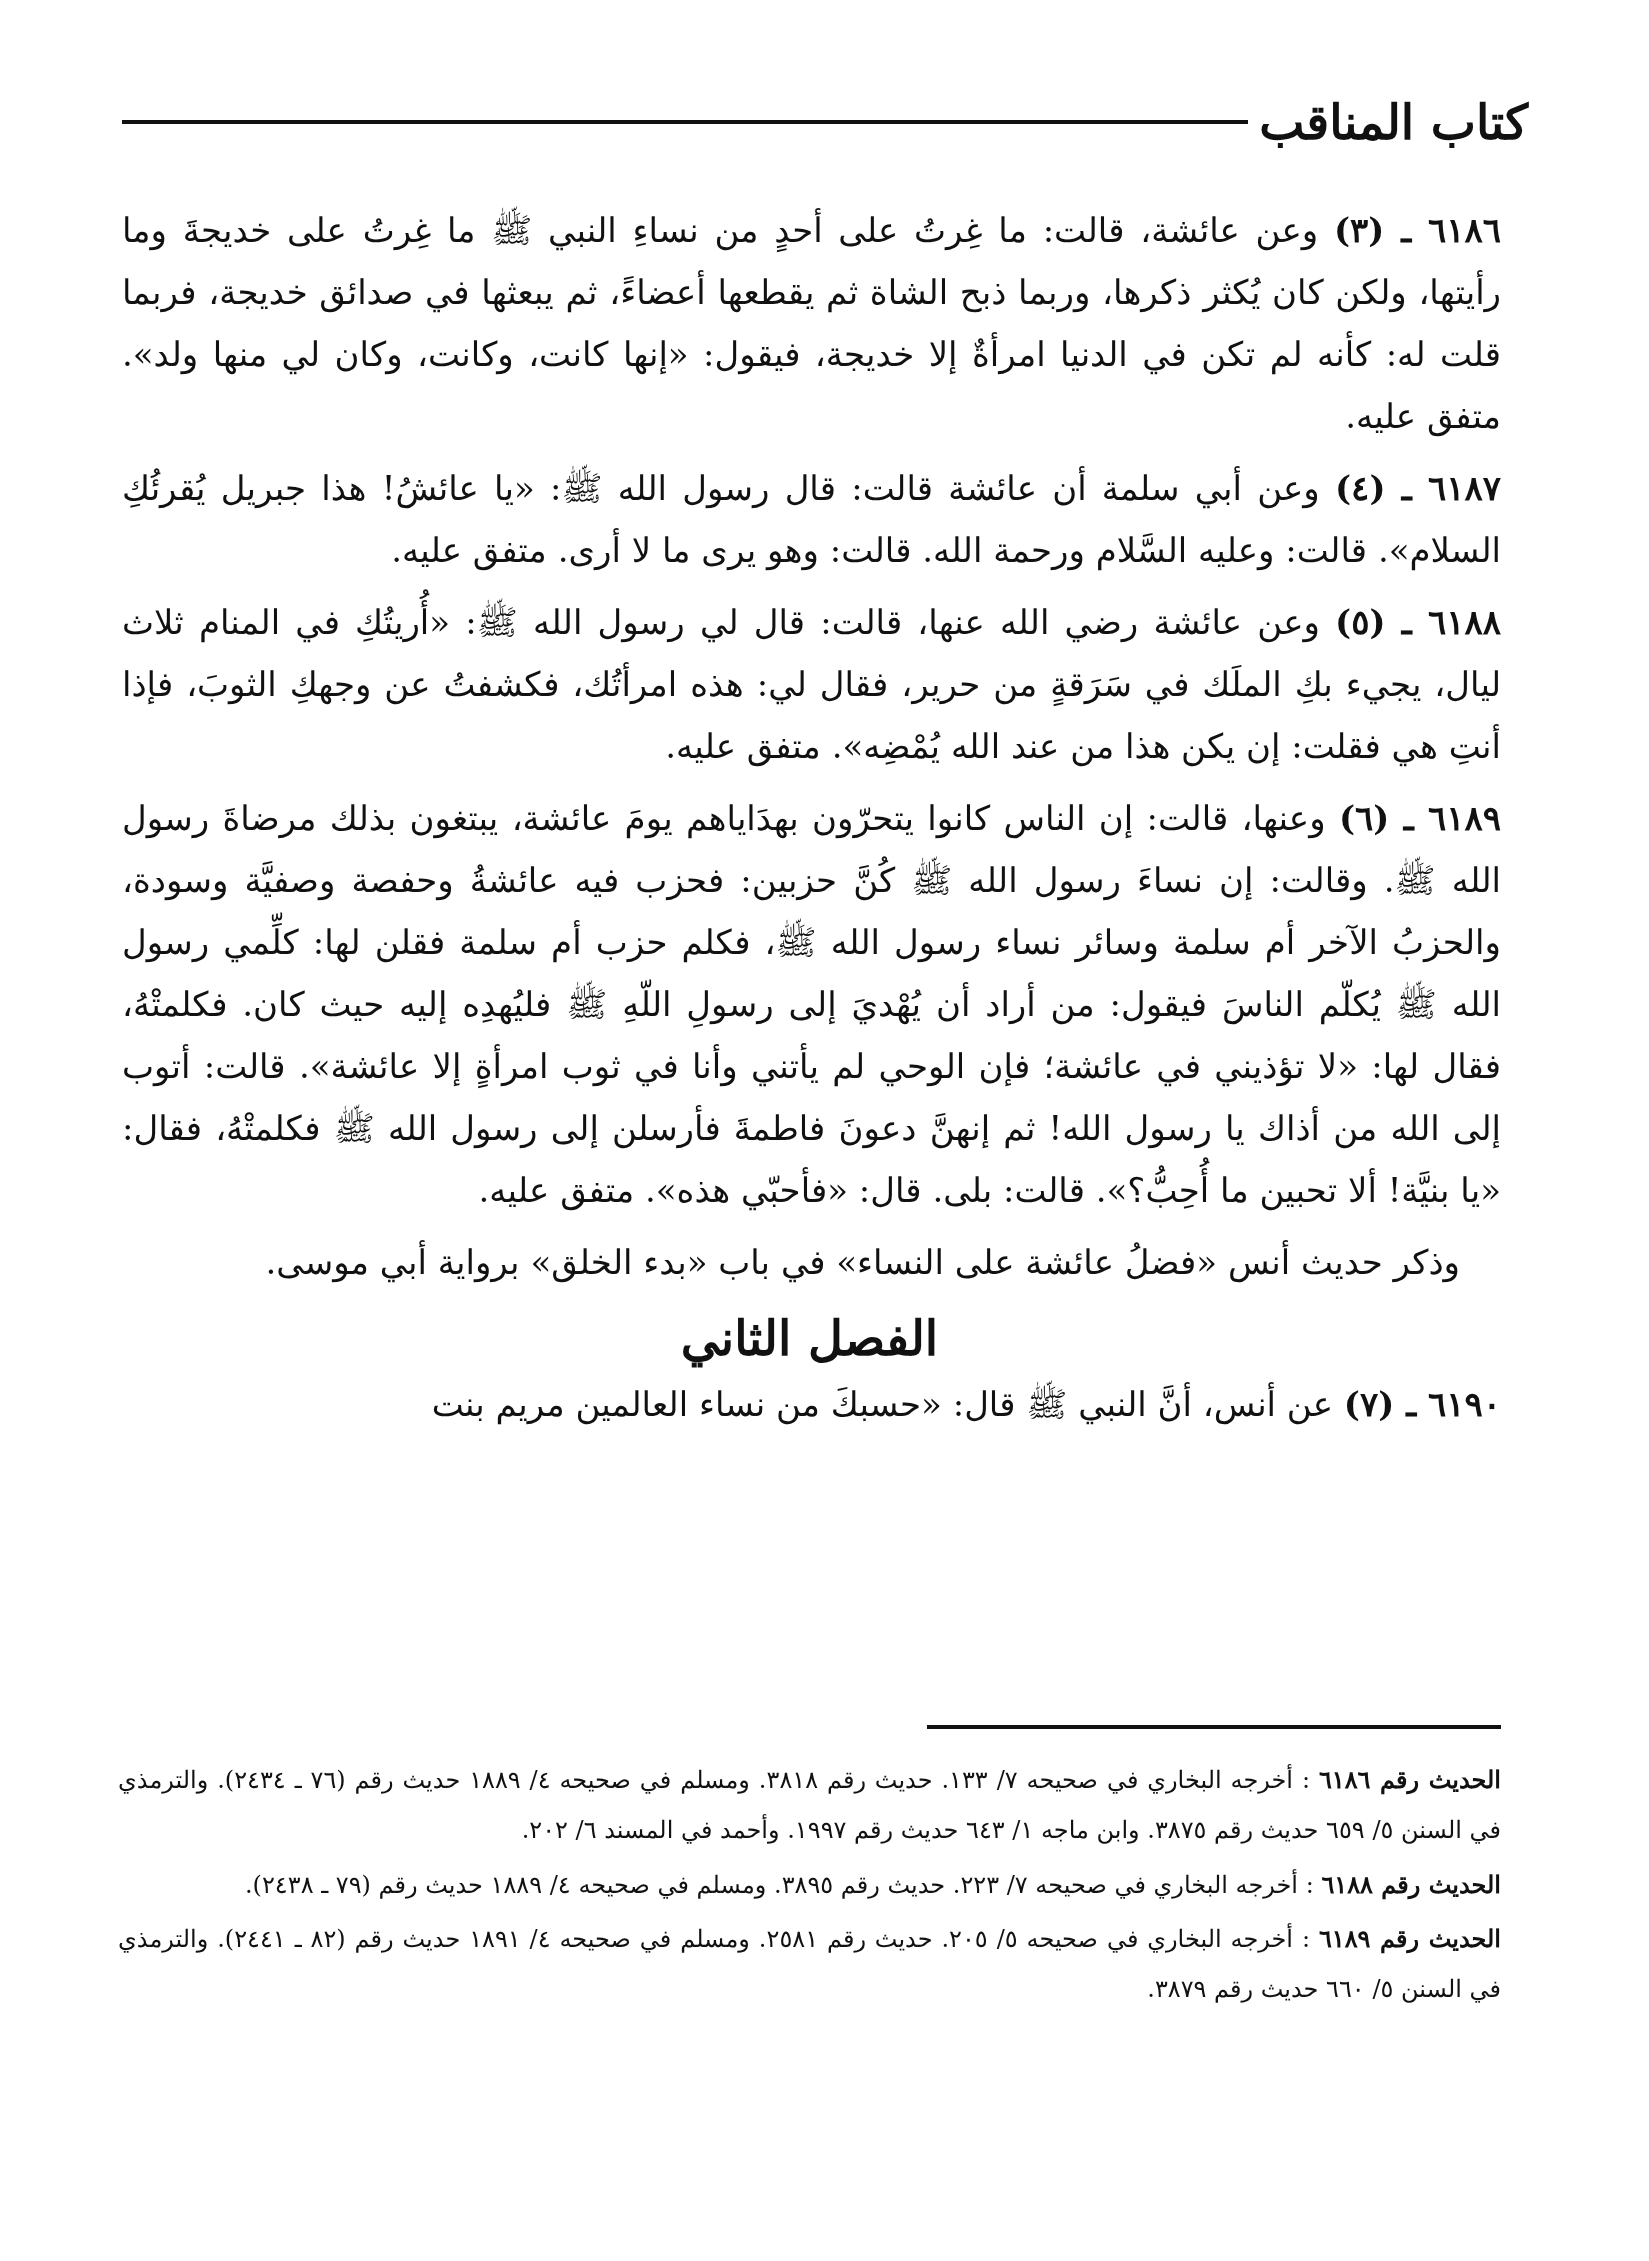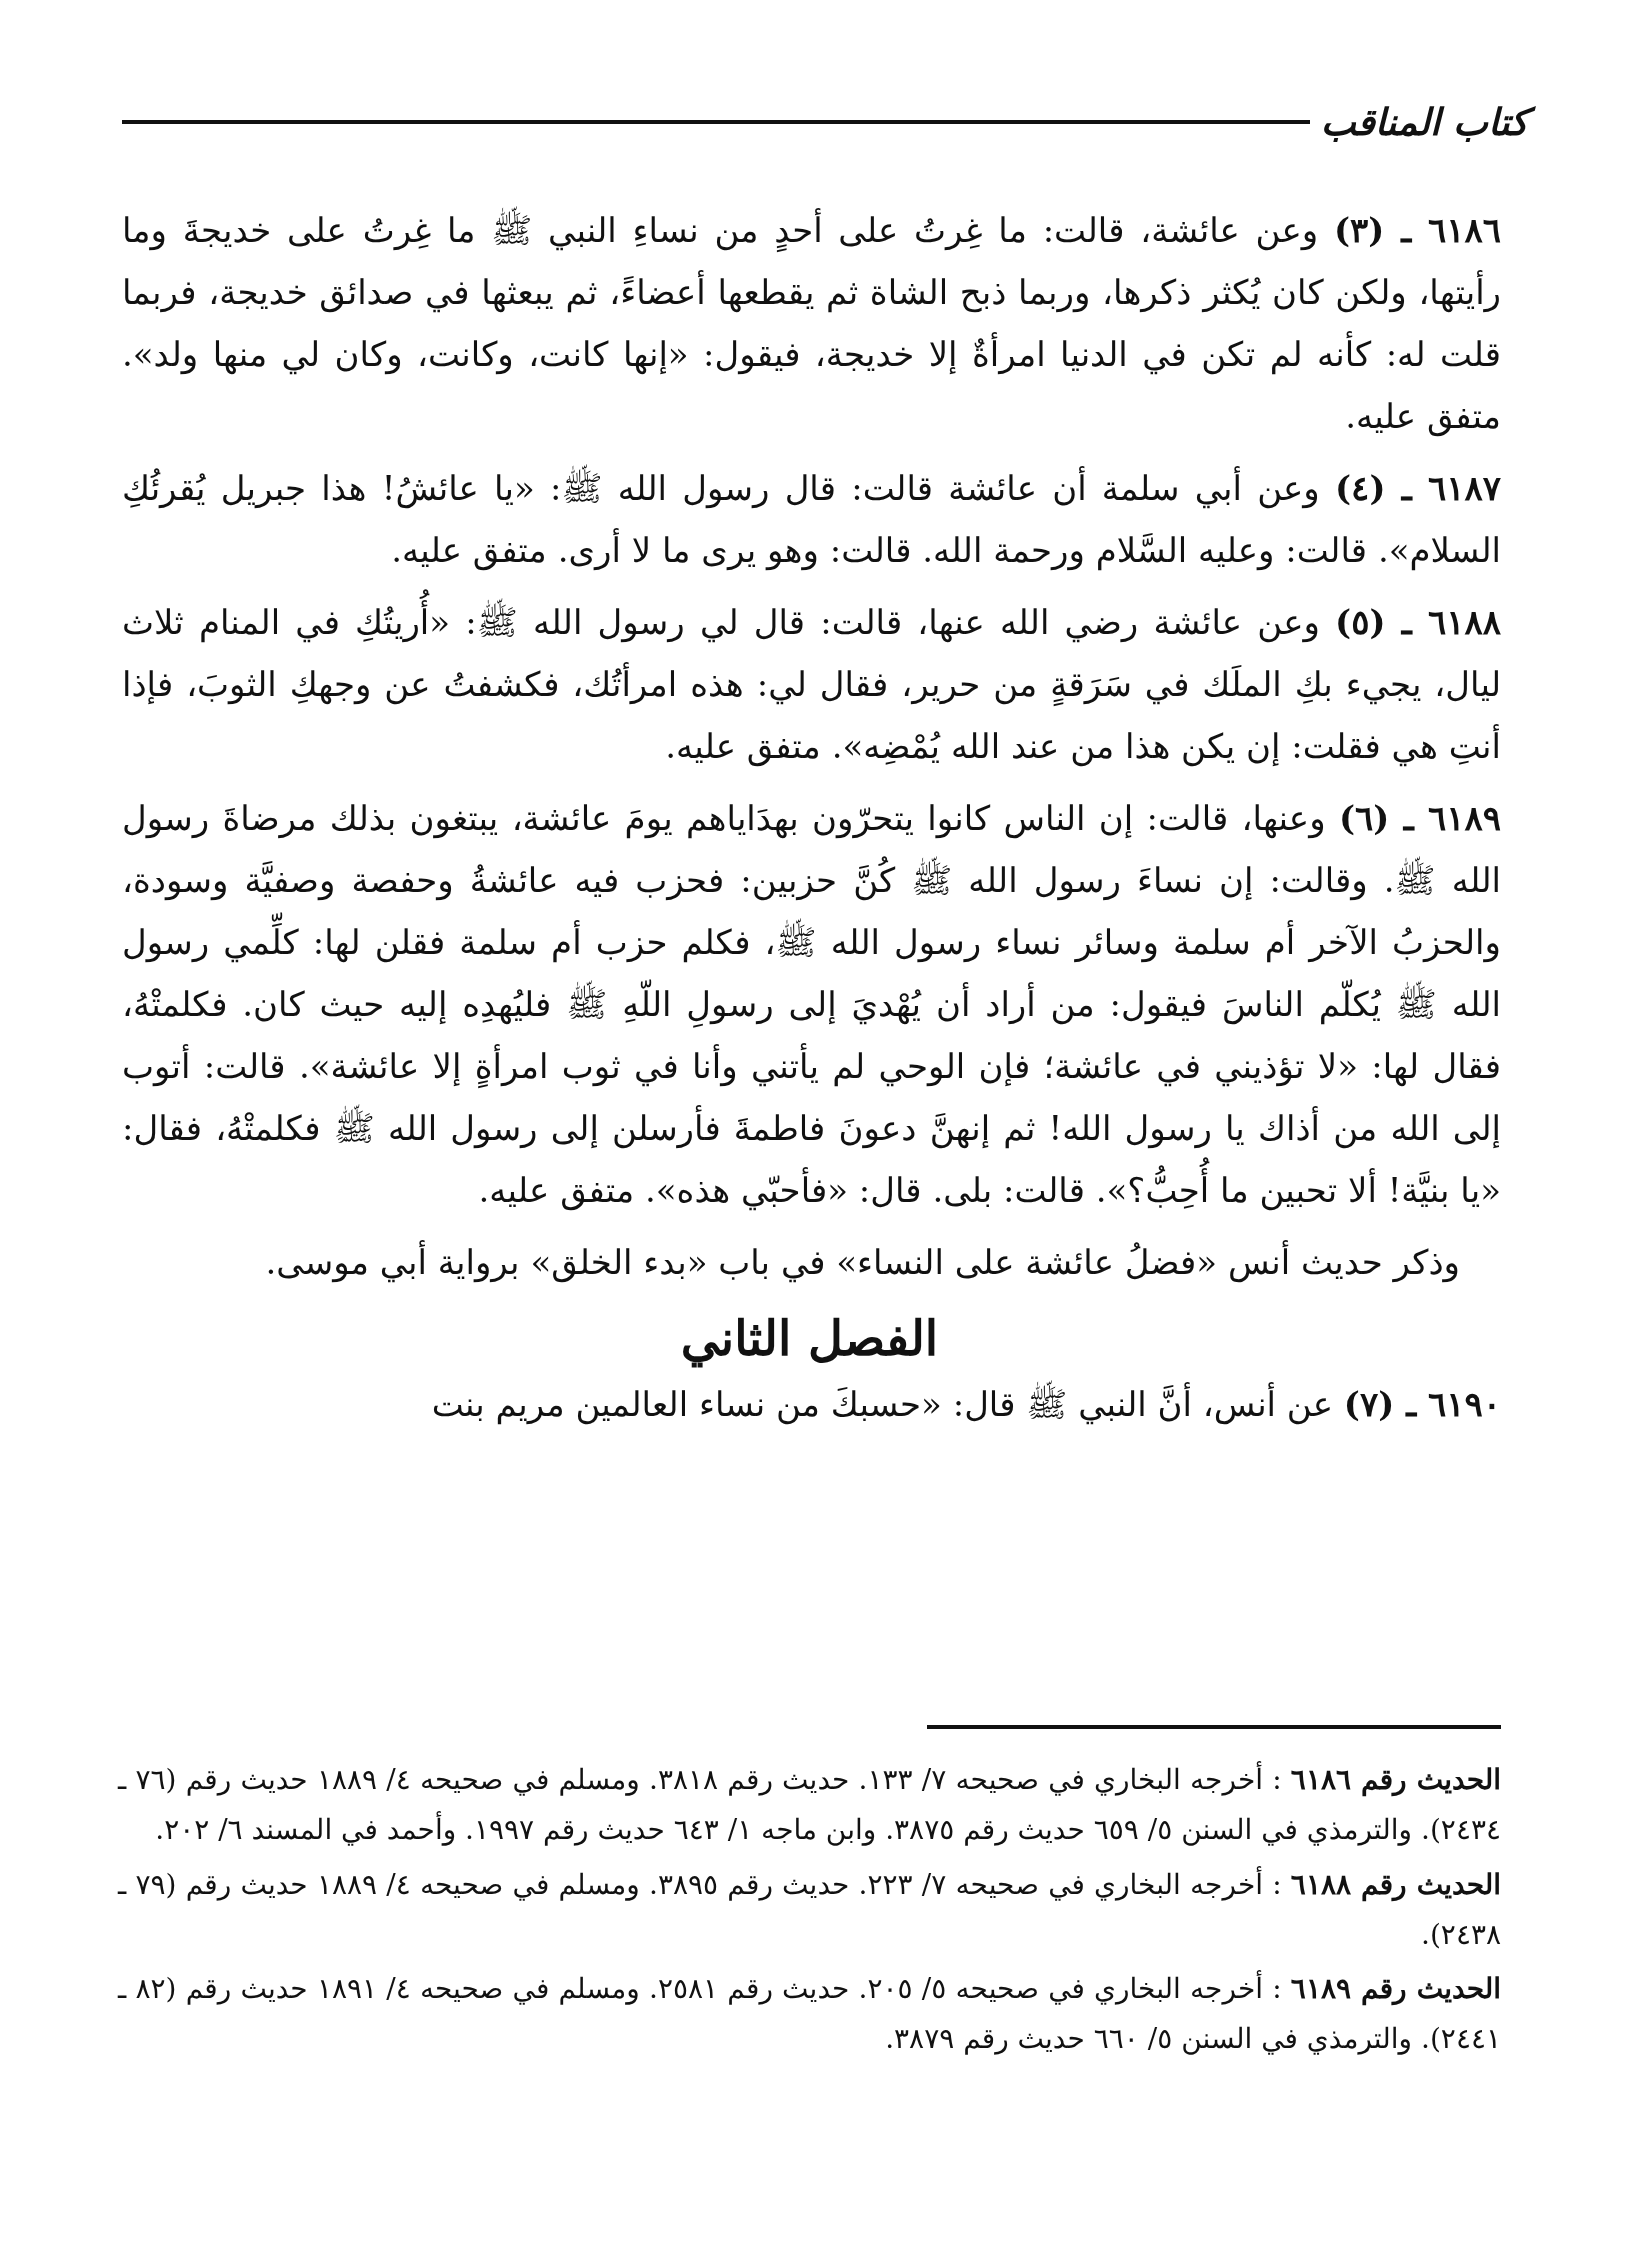--- a/index.html
+++ b/index.html
@@ -5,36 +5,36 @@
   html, body { margin: 0; padding: 0; background: #ffffff; }
   body {
     width: 1650px; height: 2573px; position: relative; overflow: hidden;
     font-family: "DejaVu Serif", "Liberation Serif", serif; color: #111111;
   }
   .page { position: absolute; left: 0; top: 0; width: 1650px; height: 2573px; direction: rtl; }
   .running-head {
     position: absolute; top: 95px; left: 122px; right: 122px; height: 54px;
     display: flex; align-items: center; gap: 11px;
   }
-  .running-head .title { font-size: 37px; font-weight: bold; white-space: nowrap; font-style: italic; }
+  .running-head .title { font-size: 48px; font-weight: bold; white-space: nowrap; }
   .running-head .rule { flex: 1; height: 4.5px; background: #111111; }
   .main {
     position: absolute; top: 199px; left: 118px; right: 149px;
     font-size: 34px; line-height: 62px; text-align: justify;
   }
   .main p { margin: 0 0 10px 4px; }
   .hnum { font-weight: bold; }
   .section-heading {
     text-align: center; font-weight: bold; font-size: 48px; margin: 13.6px 0 4.5px 0;
   }
   .plain { text-indent: 41px; }
   .fn-rule { position: absolute; top: 1725px; right: 149px; width: 574px; height: 4.1px; background: #111111; }
   .footnotes {
     position: absolute; top: 1755px; left: 118px; right: 149px;
-    font-size: 28px; line-height: 50px; text-align: justify;
+    font-size: 24px; line-height: 50px; text-align: justify;
   }
   .footnotes p { margin: 0 0 4.5px 0; padding-right: 0; }
   .fn-label { font-weight: bold; }
 </style>
 </head>
 <body>
 
 <div class="page">
 
   <div class="running-head">

